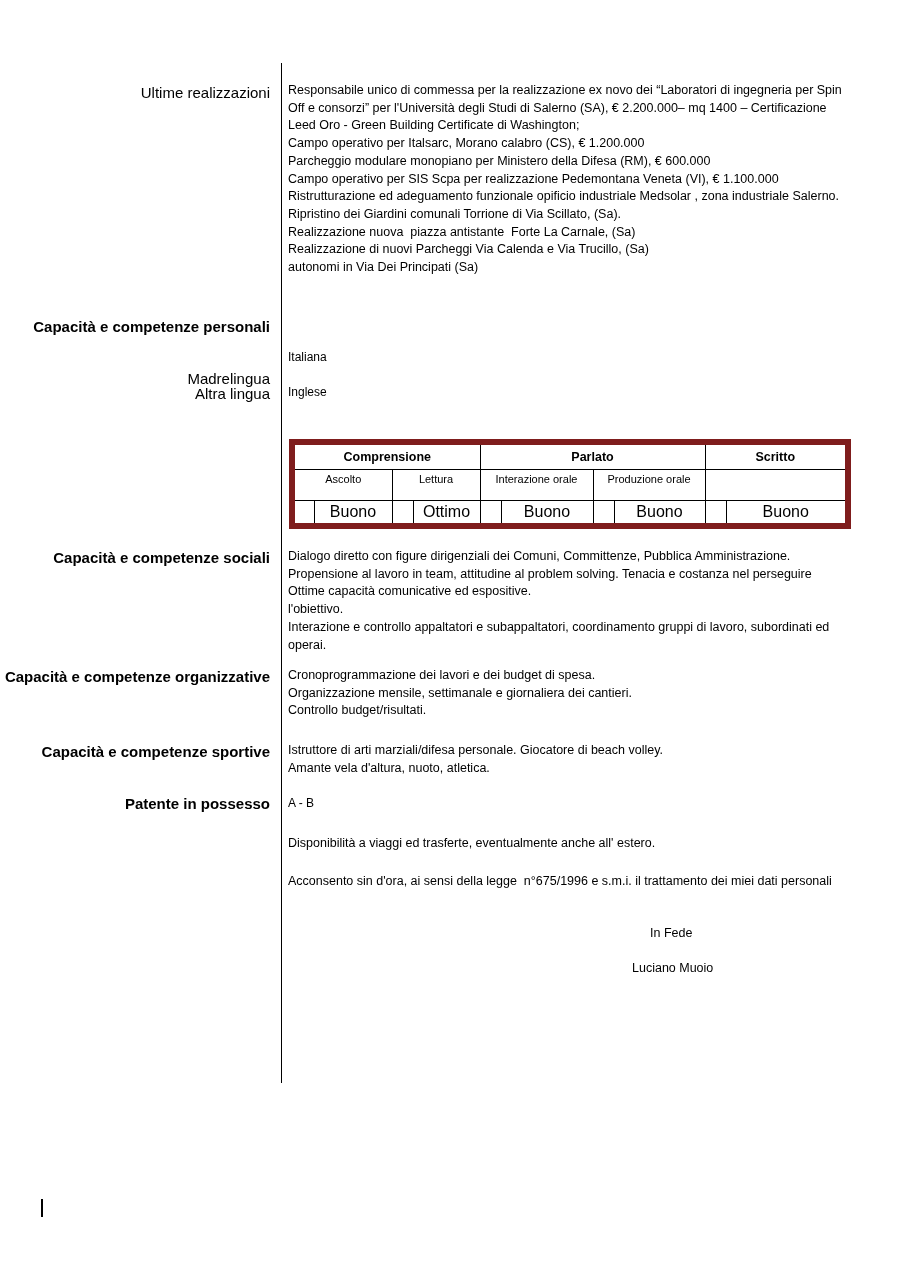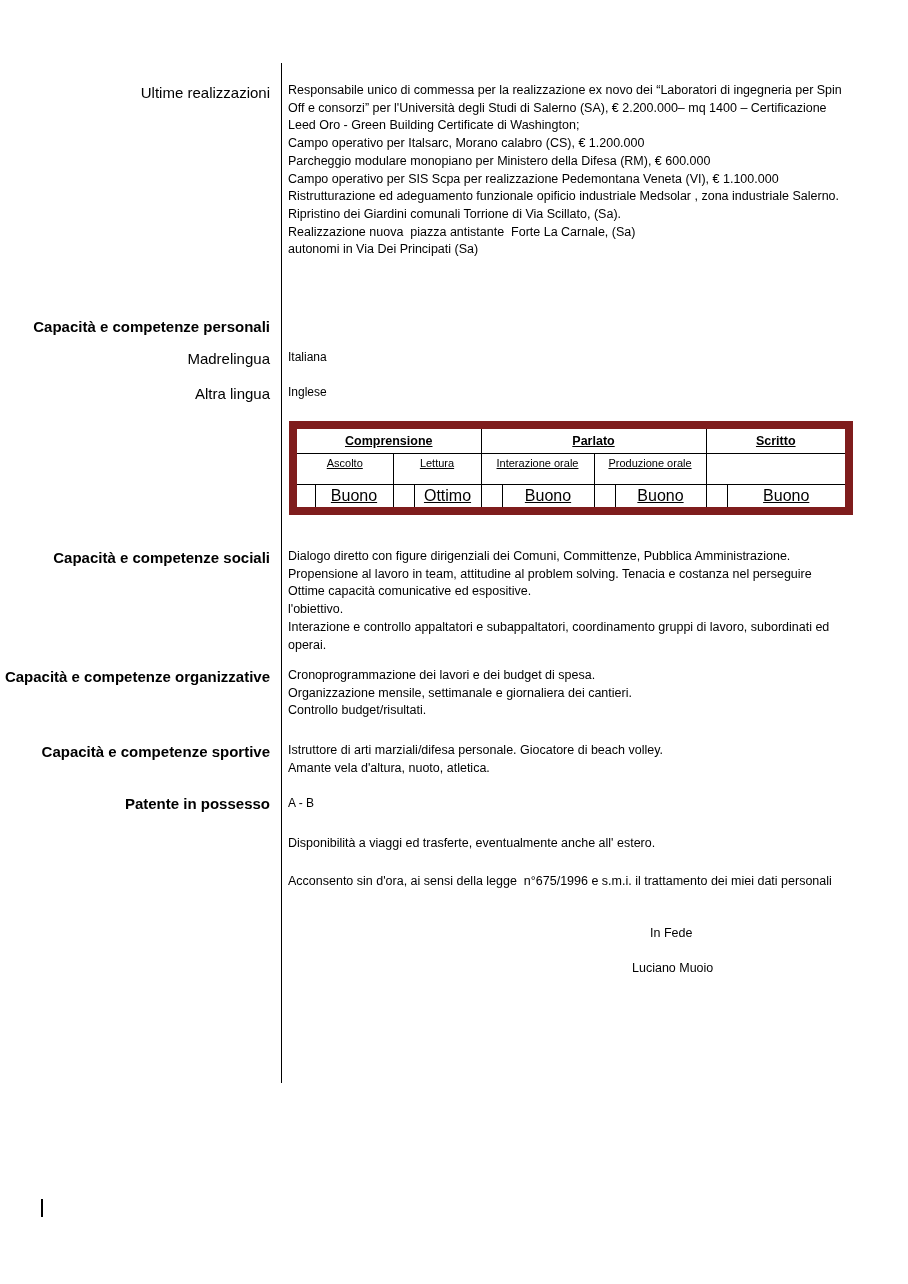--- a/index.html
+++ b/index.html
@@ -11,22 +11,22 @@
   .label{
     position:absolute;left:0;width:270px;text-align:right;
     font-size:15px;line-height:15px;
   }
   .label.bold{font-weight:bold;}
   .content{position:absolute;left:288px;width:585px;font-size:12.5px;}
   .content .line{line-height:17.7px;white-space:pre;}
   .value{position:absolute;left:288px;font-size:12px;line-height:15px;white-space:pre;}
   .free{position:absolute;font-size:12.5px;line-height:15px;white-space:pre;}
   table.lang{
-    position:absolute;left:289px;top:421px;border-collapse:collapse;
-    table-layout:fixed;border:8px solid #7f1d1d;text-decoration:underline;
+    position:absolute;left:289px;top:439px;border-collapse:collapse;
+    table-layout:fixed;border:6px solid #7f1d1d;
   }
   table.lang td{border:1px solid #000;padding:0;text-align:center;overflow:hidden;}
   table.lang tr.r1 td{font-weight:bold;font-size:12.5px;height:24px;vertical-align:middle;}
   table.lang tr.r2 td{font-size:11px;height:27px;vertical-align:top;padding-top:3px;}
   table.lang tr.r3 td{font-size:16px;height:22px;vertical-align:middle;}
   .cursor-tick{position:absolute;left:41px;top:1199px;width:2px;height:18px;background:#000;}
 </style>
 </head>
 <body>
 
@@ -36,26 +36,27 @@
 <div class="content" style="top:82px;">
     <div class="line">Responsabile unico di commessa per la realizzazione ex novo dei “Laboratori di ingegneria per Spin</div>
     <div class="line">Off e consorzi” per l'Università degli Studi di Salerno (SA), € 2.200.000– mq 1400 – Certificazione</div>
     <div class="line">Leed Oro - Green Building Certificate di Washington;</div>
     <div class="line">Campo operativo per Italsarc, Morano calabro (CS), € 1.200.000</div>
     <div class="line">Parcheggio modulare monopiano per Ministero della Difesa (RM), € 600.000</div>
     <div class="line">Campo operativo per SIS Scpa per realizzazione Pedemontana Veneta (VI), € 1.100.000</div>
     <div class="line">Ristrutturazione ed adeguamento funzionale opificio industriale Medsolar , zona industriale Salerno.</div>
     <div class="line">Ripristino dei Giardini comunali Torrione di Via Scillato, (Sa).</div>
     <div class="line">Realizzazione nuova  piazza antistante  Forte La Carnale, (Sa)</div>
+    <div class="line">Realizzazione di nuovi Parcheggi Via Calenda e Via Trucillo, (Sa)</div>
     <div class="line">autonomi in Via Dei Principati (Sa)</div>
   </div>
 
 <div class="label bold" style="top:319px;">Capacità e competenze personali</div>
 
-<div class="label" style="top:351px;">Madrelingua</div>
+<div class="label" style="top:371px;">Madrelingua</div>
 <div class="value" style="top:350px;">Italiana</div>
 
 <div class="label" style="top:386px;">Altra lingua</div>
 <div class="value" style="top:385px;">Inglese</div>
 
 <table class="lang">
   <colgroup>
     <col style="width:22px">
       <col style="width:78px">
     <col style="width:21px">

